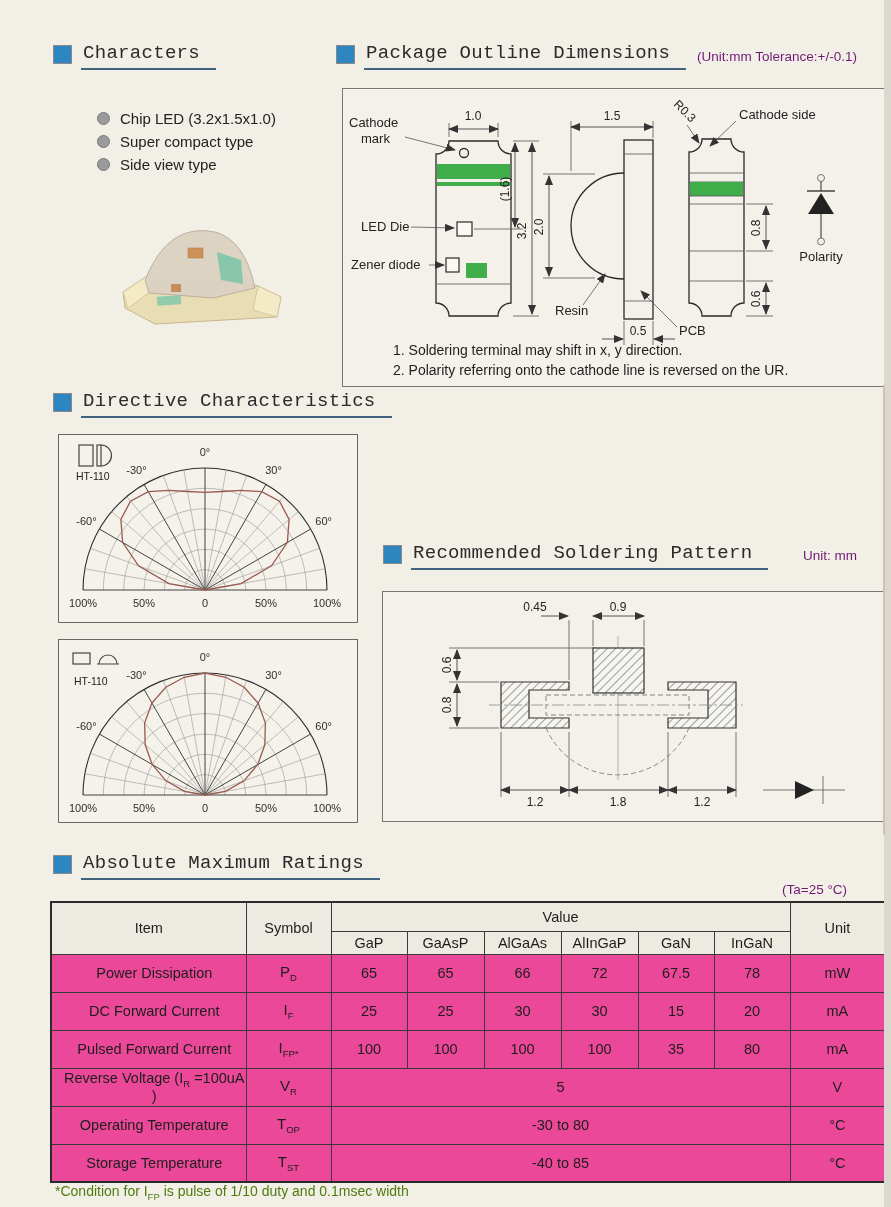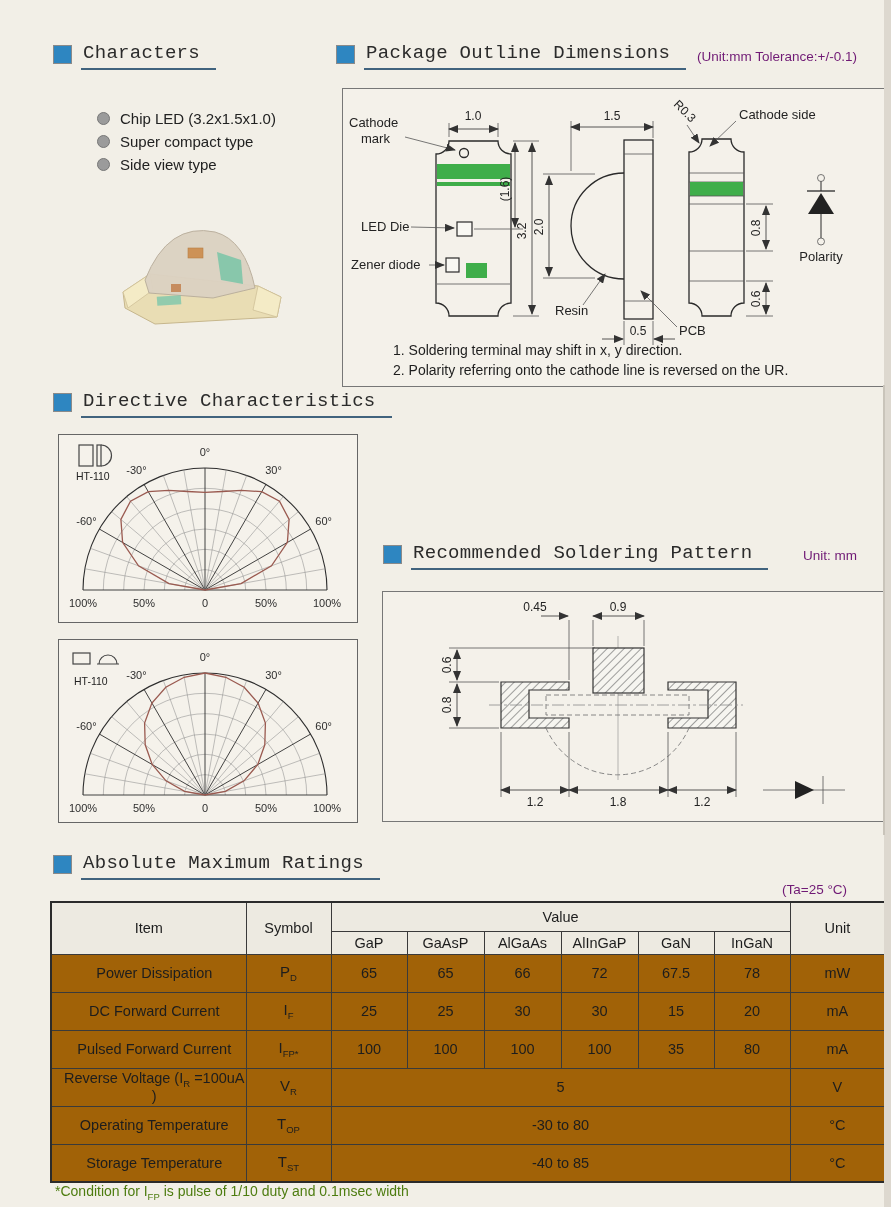--- a/index.html
+++ b/index.html
@@ -27,21 +27,21 @@
   .thin{stroke:#555;stroke-width:.8;fill:none;}
   .dimline{stroke:#444;stroke-width:.9;fill:none;}
   .grn{fill:#3fae4a;stroke:none;}
   .dashed{fill:none;stroke:#7a7a7a;stroke-width:.9;stroke-dasharray:5 3;}
   .dashdot{fill:none;stroke:#8a8a8a;stroke-width:.8;stroke-dasharray:12 3 3 3;}
   .ic{fill:none;stroke:#444;stroke-width:1.2;}
   .legend-label{font-size:10.5px;fill:#222;}
 
   .plot-box{position:absolute;border:1.2px solid #666;background:#f5f2eb;}
 
-  .amr-table{position:absolute;border-collapse:collapse;table-layout:fixed;background:#a16207;
+  .amr-table{position:absolute;border-collapse:collapse;table-layout:fixed;background:#ec4899;
              border:2px solid #2b2b2b;}
   .amr-table th,.amr-table td{border:1px solid #3a3a3a;font-weight:400;font-size:14.5px;
              color:#1d1d1d;text-align:center;padding:0;}
   .amr-table thead th{background:#edeae1;}
   .amr-table thead tr.r1{height:29px;}
   .amr-table thead tr.r2{height:23px;}
   .amr-table tbody tr{height:38px;}
   .item-cell{text-align:left;padding-left:11px !important;}
   .sym{font-size:15px;}
   sub{font-size:9.5px;}

